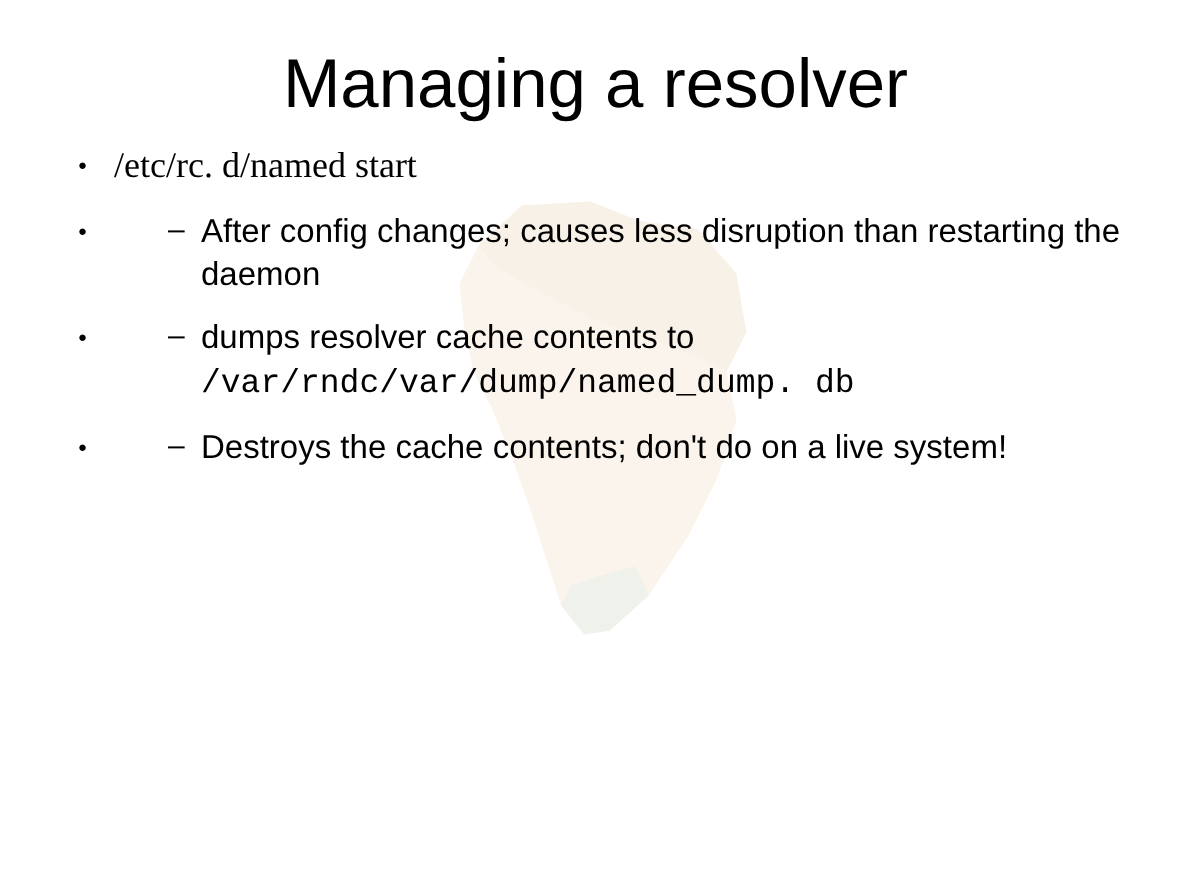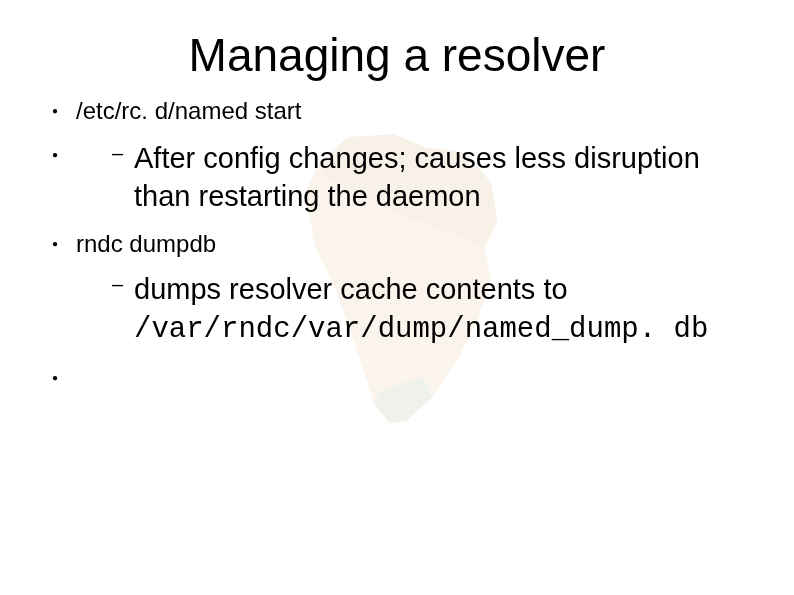--- a/index.html
+++ b/index.html
@@ -47,31 +47,31 @@
     line-height: 1.25;
   }
   ul.main > li::before {
     content: "●";
     position: absolute;
     left: -4px;
     top: 9px;
     font-size: 10px;
   }
   .code {
-    font-family: Liberation Sans, sans-serif;
+    font-family: Liberation Serif, serif;
   }
   ul.sub {
     list-style: none;
     margin: 12px 0 0 0;
     padding: 0 0 0 40px;
   }
   ul.sub > li {
     position: relative;
     padding-left: 18px;
-    font-size: 29px;
+    font-size: 22px;
     line-height: 1.3;
     margin-bottom: 8px;
   }
   ul.sub > li::before {
     content: "–";
     position: absolute;
     left: -4px;
     top: 0;
     font-size: 20px;
   }
@@ -101,26 +101,30 @@
 
     <li>
       <ul class="sub">
         <li>
           <span>After config changes; causes less disruption than restarting the daemon</span>
         </li>
       </ul>
     </li>
 
     <li>
-      <span class="code">rndc dumpdb</span>
       <ul class="sub">
         <li>
           <span>dumps resolver cache contents to </span><span class="inline-code">/var/rndc/var/dump/named_dump. db</span>
         </li>
       </ul>
     </li>
 
     <li>
+      <ul class="sub">
+        <li>
+          <span>Destroys the cache contents; don't do on a live system!</span>
+        </li>
+      </ul>
     </li>
 
   </ul>
 
 </div>
 
 </body></html>

